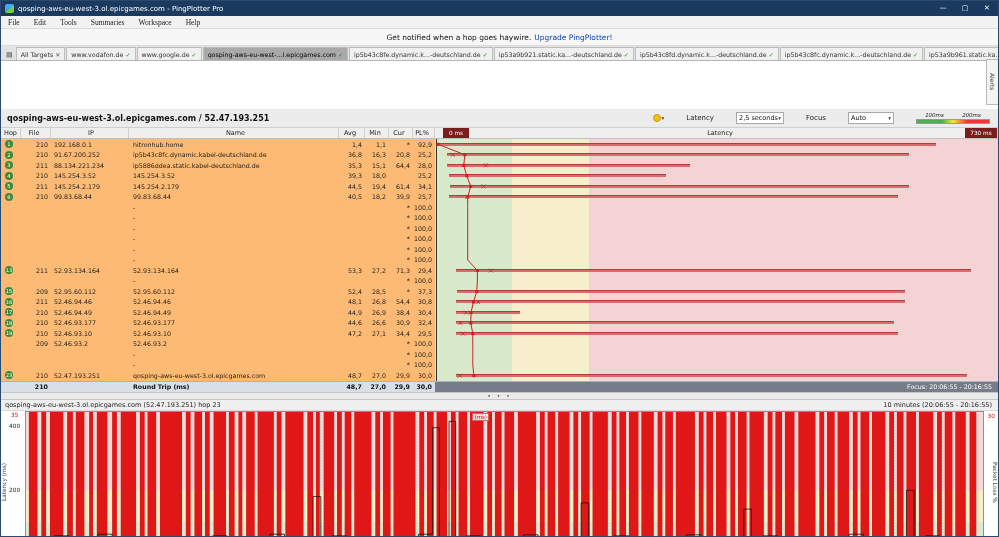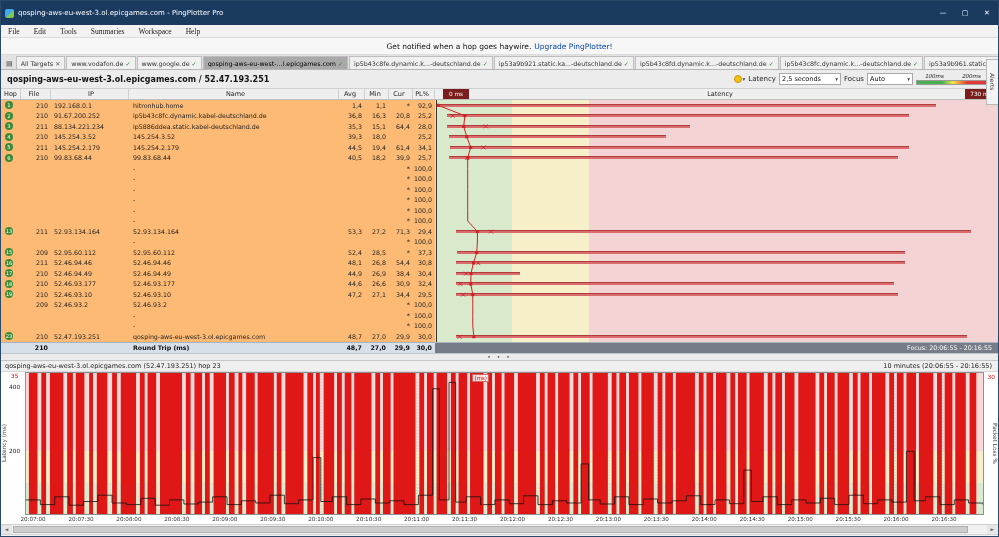--- a/index.html
+++ b/index.html
@@ -1,20 +1,20 @@
 <!DOCTYPE html>
 <html><head>
 <meta charset="utf-8">
 <style>
   * { margin:0; padding:0; box-sizing:border-box; }
   html,body { width:999px; height:537px; overflow:hidden; }
   body { font-family:"DejaVu Sans","Liberation Sans",sans-serif; background:#fff; border:1px solid #2b4a6b; position:relative; }
 
   
-  .titlebar { height:24px; background:#1b3a5f; color:#fff; display:flex; align-items:center; padding-left:4px; font-size:7px; }
+  .titlebar { height:15px; background:#1b3a5f; color:#fff; display:flex; align-items:center; padding-left:4px; font-size:7px; }
   .appicon { width:9px; height:9px; background:linear-gradient(135deg,#3fa9f5 0 50%,#7ec850 50% 100%); border-radius:2px; margin-right:4px; }
   .titlebar .title { flex:1; white-space:nowrap; overflow:hidden; }
   .wbtns { display:flex; height:15px; }
   .wbtn { width:22px; text-align:center; font-size:7px; line-height:15px; cursor:default; }
 
   
   .menubar { height:13px; background:#f2f2f2; border-bottom:1px solid #dcdcdc; display:flex; align-items:center; font-size:7.5px; color:#222; }
   .menu-item { padding:0 7px; line-height:13px;font-family:Liberation Serif, serif; }
 
   
@@ -23,28 +23,28 @@
 
   
   .tabstrip { height:15px; background:#e2e2e2; border-bottom:1px solid #b5b5b5; display:flex; align-items:flex-end; padding-left:2px; overflow:hidden; }
   .tsicon { font-size:7px; color:#555; padding:0 3px 1px 3px; }
   .tab { height:13px; background:#f0f0f0; border:1px solid #bdbdbd; border-bottom:none; margin-right:1px; padding:0 4px; font-size:6.3px; display:flex; align-items:center; gap:2px; color:#333; white-space:nowrap; }
   .tab.active { background:#a9a9a9; color:#000; }
   .tmark.check { color:#1f8a1f; font-size:6px; }
   .tmark.close { color:#555; font-size:6px; }
 
   
-  .targetbar { height:19px; background:#ececec; border-bottom:1px solid #cfcfcf; display:flex; align-items:center; padding:0 8px 0 6px; gap:3px; }
+  .targetbar { height:19px; background:#ececec; border-bottom:1px solid #cfcfcf; display:flex; align-items:center; padding:0 8px 0 6px; gap:22px;margin-top:48px; }
   .tgt-title { font-size:8px; font-weight:bold; color:#111; flex:1; white-space:nowrap; overflow:hidden; }
   .alertdot-wrap { display:flex; align-items:center; gap:1px; }
   .dot { width:8px; height:8px; border-radius:50%; background:#f4c20d; border:1px solid #c79a08; }
   .caret { font-size:5.5px; color:#444; }
   .tb-label { font-size:7px; color:#222; }
   .selectbox { background:#fff; border:1px solid #a8a8a8; height:12px; display:flex; align-items:center; justify-content:space-between; font-size:6.5px; padding:0 2px; color:#111; }
-  .selectbox.w58 { width:62px; } .selectbox.w44 { width:46px; }
+  .selectbox.w58 { width:48px; } .selectbox.w44 { width:46px; }
   .legend { width:74px; display:flex; flex-direction:column; gap:1px; }
   .leglabels { display:flex; justify-content:space-around; font-size:5.5px; color:#222; }
   .legbar { height:5px; background:linear-gradient(to right,#4caf50 0 35%,#f5e642 50%,#e53935 70% 100%); border:1px solid #999; }
 
   
   .tablewrap { background:#fdba74; }
   .thead { height:11px; display:flex; background:#efefef; border-bottom:1px solid #c0c0c0; font-size:6.5px; color:#222; }
   .thead .cell { border-right:1px solid #d0d0d0; display:flex; align-items:center; justify-content:center; }
   .cell { overflow:hidden; white-space:nowrap; }
   .c-hop{width:20px;} .c-count{width:30px; text-align:right; padding-right:3px;}

